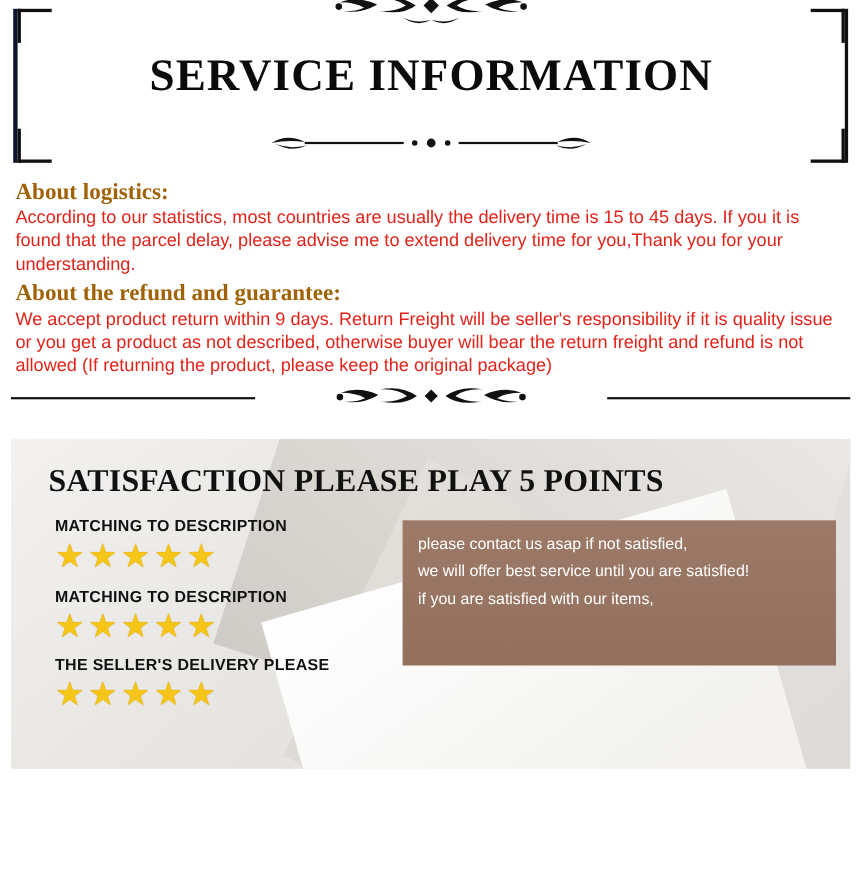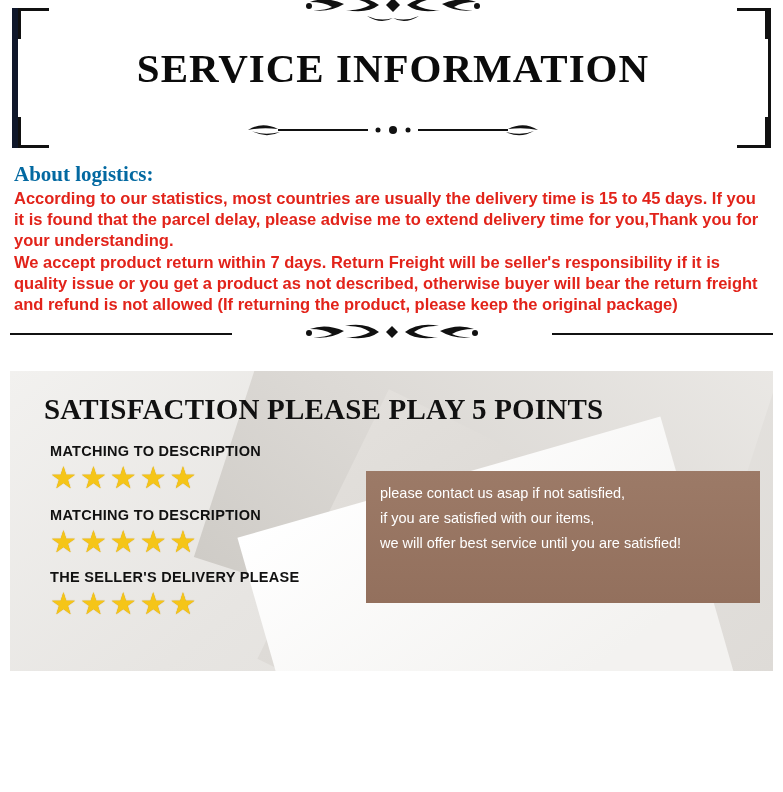--- a/index.html
+++ b/index.html
@@ -13,21 +13,21 @@
     font-family: "Liberation Serif", serif;
     overflow: hidden;
     position: relative;
   }
 
   
   .header-block {
     position: relative;
     margin: 8px 12px 0 12px;
     height: 140px;
-    border-left: 6px solid #0f172a;
+    border-left: 4px solid #0f172a;
     border-right: 3px solid #111;
   }
   .header-corner {
     position: absolute;
     width: 28px;
     height: 28px;
   }
   .corner-tl { top: 0; left: 0; border-top: 3px solid #111; border-left: 3px solid #111; }
   .corner-tr { top: 0; right: 0; border-top: 3px solid #111; border-right: 3px solid #111; }
   .corner-bl { bottom: 0; left: 0; border-bottom: 3px solid #111; border-left: 3px solid #111; }
@@ -65,27 +65,27 @@
     font-family: "Liberation Serif", serif;
   }
 
   
   .body-wrap {
     padding: 10px 14px 0 14px;
   }
   .sec-head {
     font-size: 21px;
     font-weight: bold;
-    color: #0369a1;
+    color: #a16207;
     margin: 4px 0 1px 0;
     font-family: "Liberation Serif", serif;
   }
   .sec-text {
     font-size: 16.5px;
-    font-weight: bold;
+    font-weight: normal;
     color: #e2231a;
     line-height: 1.26;
     font-family: "Liberation Sans", sans-serif;
     margin: 0 0 2px 0;
   }
 
   
   .divider {
     position: relative;
     margin: 14px 10px 8px 10px;
@@ -178,21 +178,21 @@
     text-shadow: 0 0 1px #c79100;
     font-family: "DejaVu Sans", sans-serif;
   }
   .g1 { top: 72px; }
   .g2 { top: 136px; }
   .g3 { top: 198px; }
 
   .note-box {
     position: absolute;
     left: 356px;
-    top: 100px;
+    top: 74px;
     width: 394px;
     height: 132px;
     background: #9a7765;
     background: linear-gradient(180deg,#9c7a67 0%,#93705d 100%);
     padding: 10px 14px;
     box-sizing: border-box;
   }
   .note-line {
     color: #ffffff;
     font-size: 14.5px;
@@ -245,21 +245,22 @@
       </g>
     </svg>
   </div>
 </div>
 
 <div class="body-wrap">
   <div class="sec-head">About logistics:</div>
   <div class="sec-text">According to our statistics, most countries are usually the delivery time is 15 to 45 days. If you it is found that the parcel delay, please advise me to extend delivery time for you,Thank you for your understanding.</div>
 
 
-  <div class="sec-text">We accept product return within 7 days. Return Freight will be seller's responsibility if it is quality issue or you get a product as not described, otherwise buyer will bear the return freight and refund is not allowed (If returning the product, please keep the original package)</div>
+  <div class="sec-head">About the refund and guarantee:</div>
+  <div class="sec-text">We accept product return within 9 days. Return Freight will be seller's responsibility if it is quality issue or you get a product as not described, otherwise buyer will bear the return freight and refund is not allowed (If returning the product, please keep the original package)</div>
 </div>
 
 <div class="divider">
   <div class="rule"></div>
   <div class="mid">
     <svg class="flourish-svg" width="290" height="30" viewBox="0 0 290 30" aria-hidden="true">
       <g fill="#111">
         <path d="M145 6 l6 6 -6 6 -6 -6z"></path>
         <path d="M132 12 q-14 -10 -34 -6 q16 -1 25 6 q-10 6 -24 5 q21 4 33 -5z"></path>
         <path d="M158 12 q14 -10 34 -6 q-16 -1 -25 6 q10 6 24 5 q-21 4 -33 -5z"></path>
@@ -289,16 +290,16 @@
     <div class="stars">★★★★★</div>
   </div>
 
   <div class="rating-group g3">
     <div class="rating-label">THE SELLER'S DELIVERY PLEASE</div>
     <div class="stars">★★★★★</div>
   </div>
 
   <div class="note-box">
     <div class="note-line">please contact us asap if not satisfied,</div>
+    <div class="note-line">we will offer best service until you are satisfied!</div>
     <div class="note-line">if you are satisfied with our items,</div>
-    <div class="note-line">we will offer best service until you are satisfied!</div>
   </div>
 </div>
 
 </body></html>

